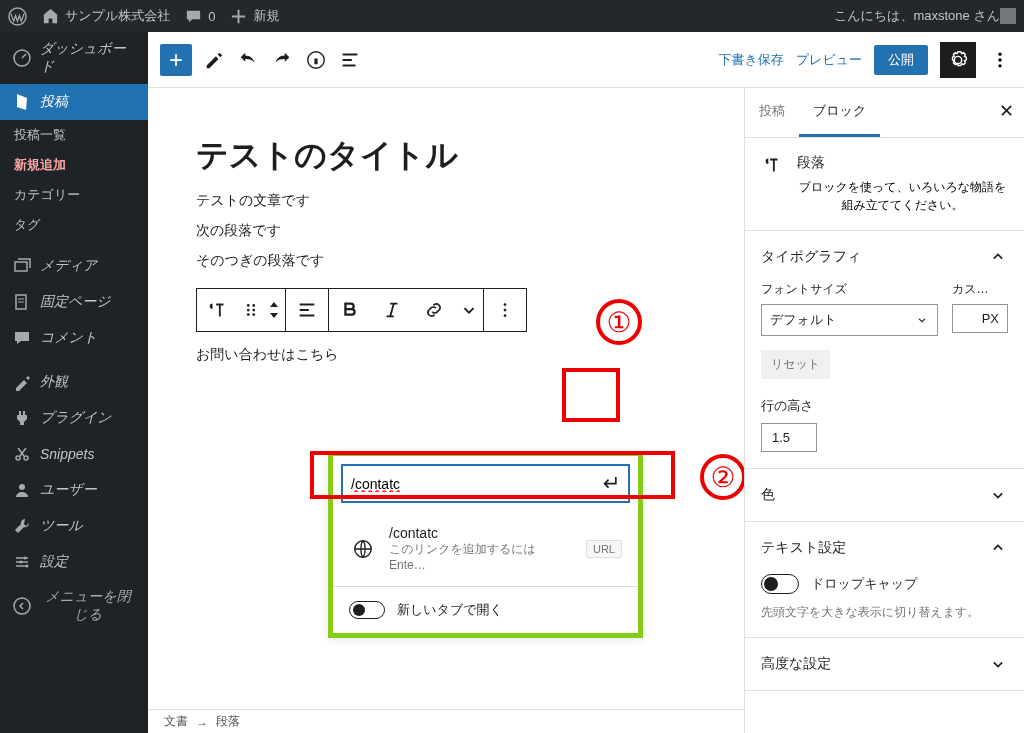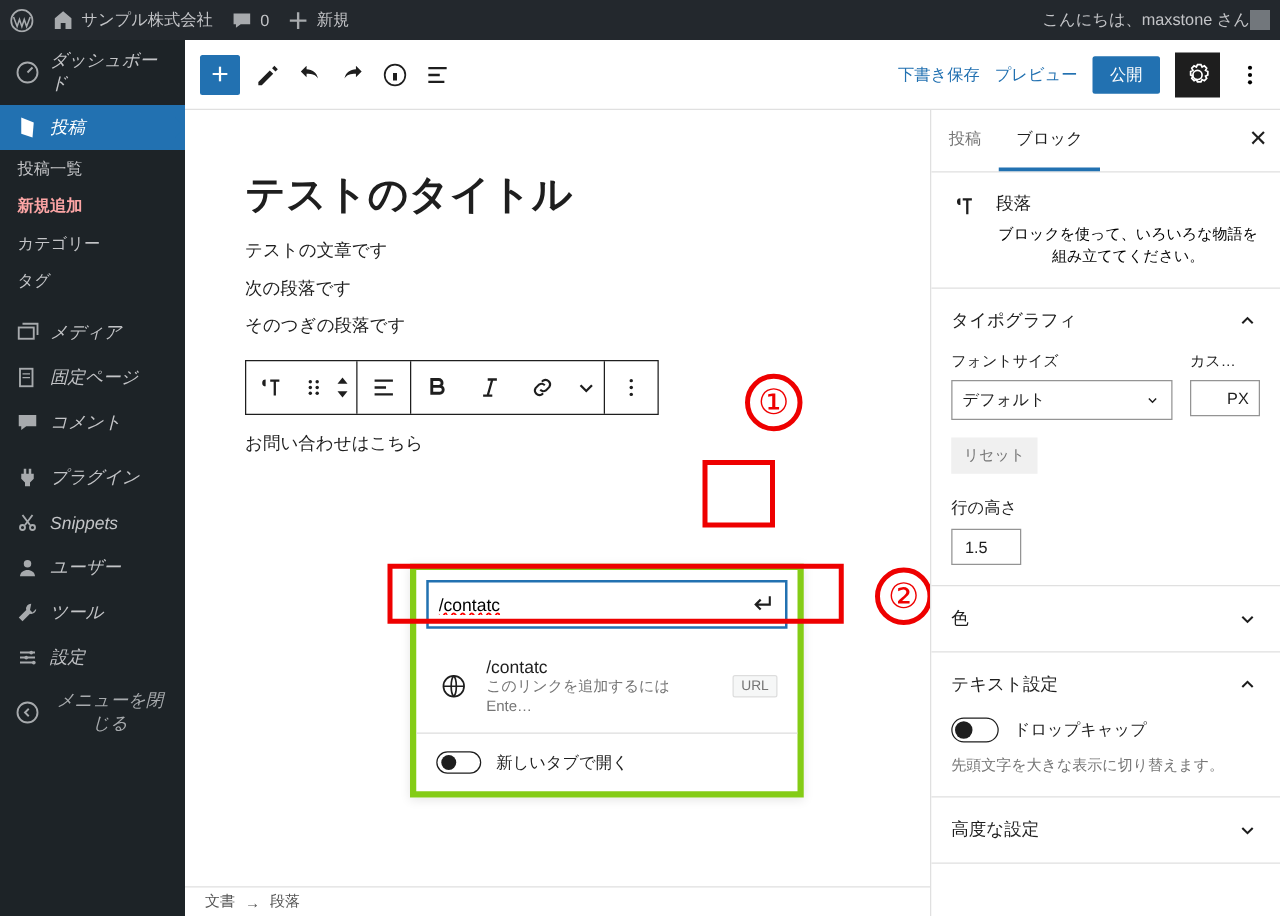--- a/index.html
+++ b/index.html
@@ -166,20 +166,26 @@
     </div>
   <div class="menu-item">
       <svg viewBox="0 0 20 20">
         <path d="M3 4h14v9H9l-4 3v-3H3z"></path>
       </svg>
       <span>コメント</span>
     </div>
   <div class="sep"></div>
   <div class="menu-item">
       <svg viewBox="0 0 20 20">
+        <path d="M4 16l8-8 3 3-8 8H4zM14 6l2-2 2 2-2 2z"></path>
+      </svg>
+      <span>外観</span>
+    </div>
+  <div class="menu-item">
+      <svg viewBox="0 0 20 20">
         <path d="M7 3v4H5v4l3 3v3h4v-3l3-3V7h-2V3h-2v4H9V3z"></path>
       </svg>
       <span>プラグイン</span>
     </div>
   <div class="menu-item">
       <svg viewBox="0 0 20 20">
         <circle cx="6" cy="14" r="2" fill="none" stroke="#a7aaad" stroke-width="1.5"></circle>
         <circle cx="14" cy="14" r="2" fill="none" stroke="#a7aaad" stroke-width="1.5"></circle>
         <path d="M8 12L14 4M12 12L6 4" stroke="#a7aaad" stroke-width="1.5"></path>
       </svg>

